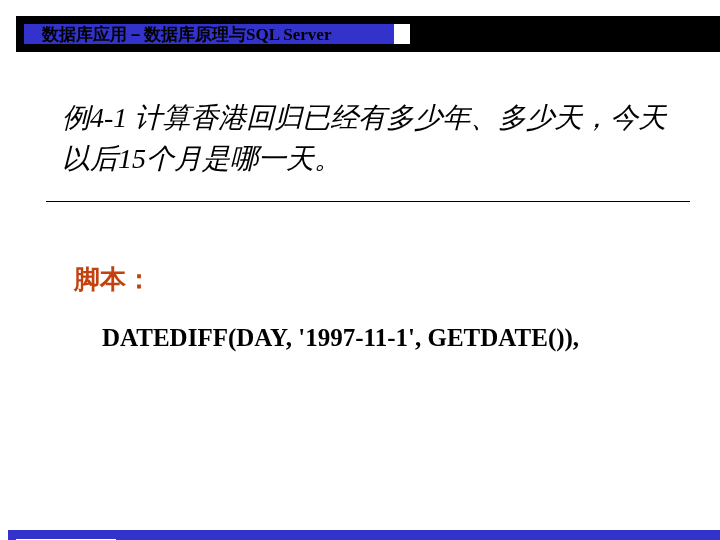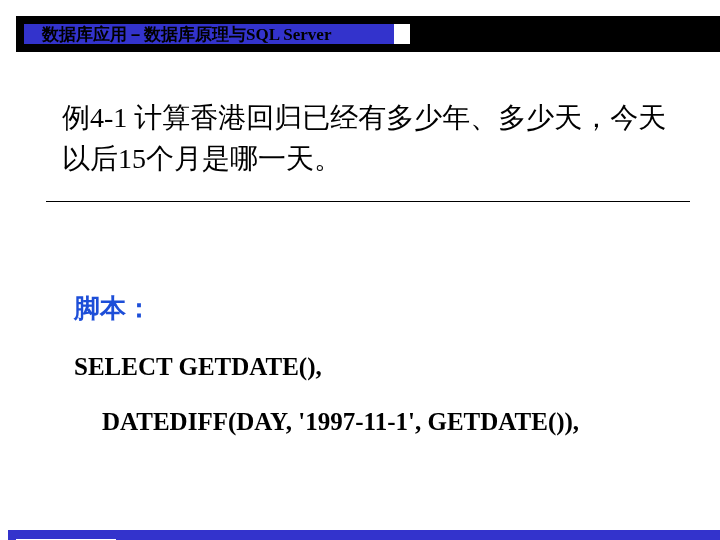--- a/index.html
+++ b/index.html
@@ -43,43 +43,43 @@
     }
     .top-remainder {
       flex: 1;
       background: #000000;
     }
     .content {
       padding: 30px 30px 0 30px;
     }
     .title-block {
       margin-bottom: 6px;
+      font-style: italic;
     }
     .title-text {
       font-size: 28px;
       color: #000000;
       line-height: 1.45;
       font-family: "SimSun", serif;
     }
     .hr-line {
       border: none;
       border-top: 1.5px solid #000000;
       margin: 0 0 28px 0;
       width: 100%;
     }
     .script-block {
       padding-left: 20px;
     }
     .script-label {
       font-size: 26px;
       font-weight: bold;
-      color: #1d4ed8;
+      color: #c2410c;
       margin-bottom: 6px;
       font-family: "SimHei", "SimSun", serif;
-      margin-top: 29px;
     }
     .code-line {
       font-size: 25px;
       font-weight: bold;
       color: #000000;
       line-height: 1.55;
       font-family: "Times New Roman", serif;
     }
     .indent {
       padding-left: 36px;
@@ -117,21 +117,20 @@
   <div class="top-remainder"></div>
 </div>
 
 <div class="content">
   <div class="title-block">
     <div class="title-text">例4-1  计算香港回归已经有多少年、多少天，今天以后15个月是哪一天。</div>
   </div>
   <hr class="hr-line">
   <div class="script-block">
     <div class="script-label">脚本：</div>
-    <div class="code-line">SELECT GETDATE(),</div>
     <div class="code-line indent">DATEDIFF(DAY, '1997-11-1', GETDATE()),</div>
   </div>
 </div>
 
 <div class="bottom-bar">
   <div class="bottom-tab"></div>
   <div class="bottom-divider"></div>
 </div>
 
 </body></html>

